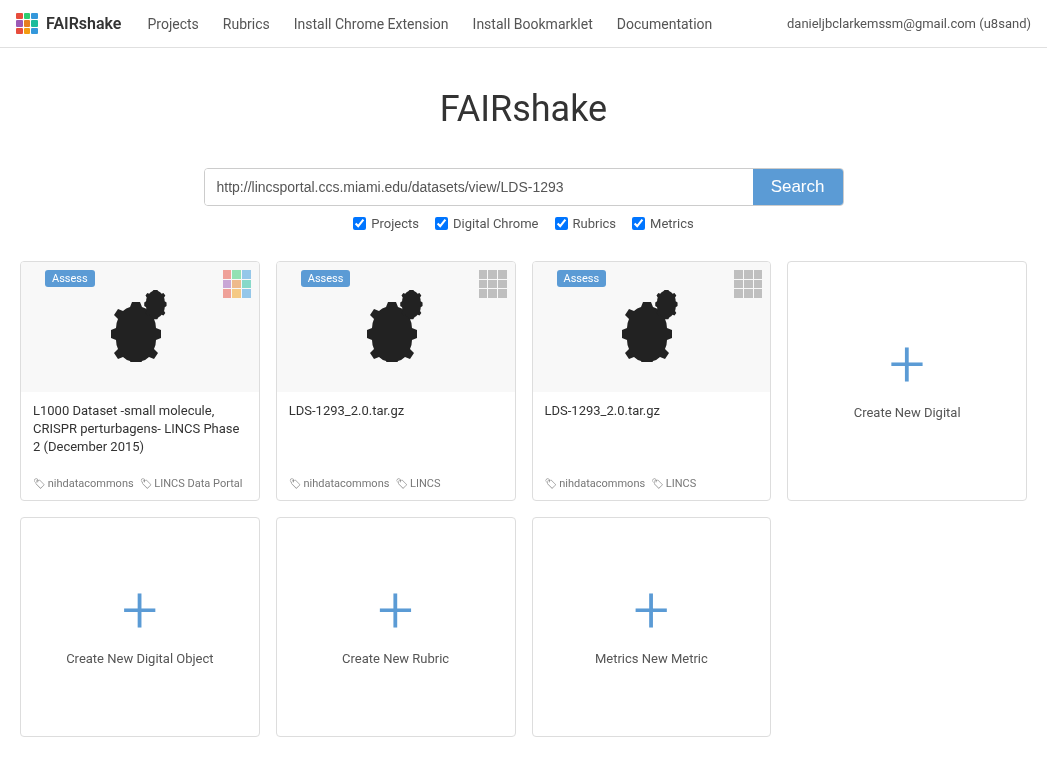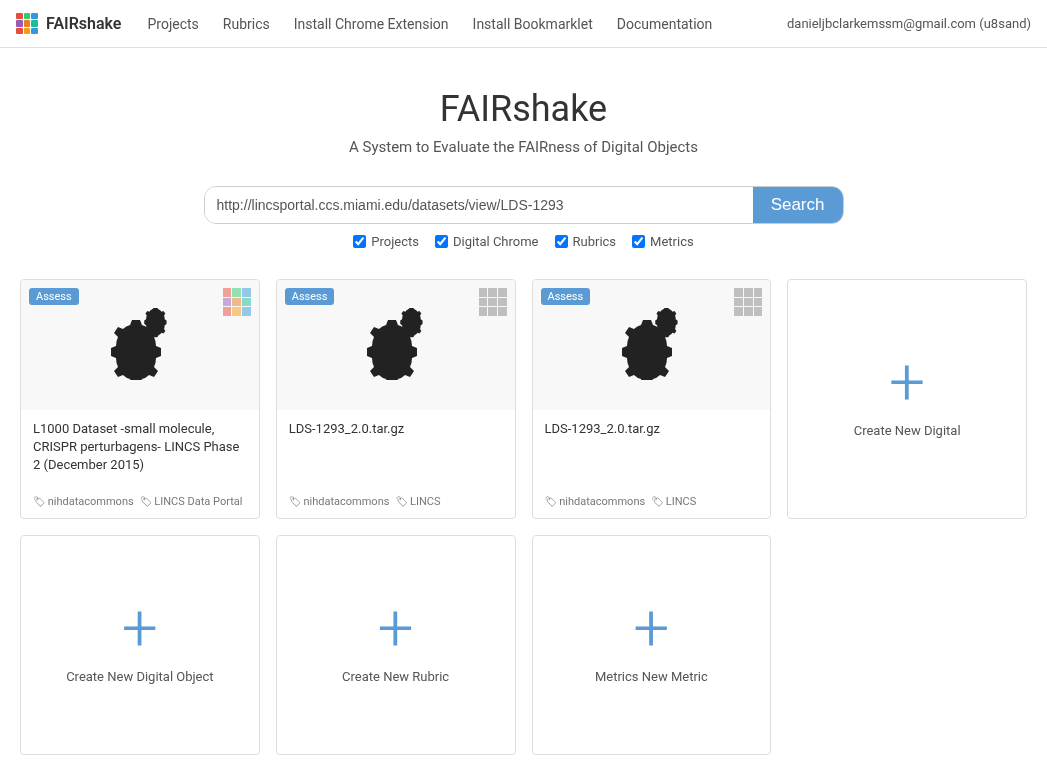--- a/index.html
+++ b/index.html
@@ -73,21 +73,21 @@
       display: flex;
       flex-direction: column;
       align-items: center;
       padding: 0 20px 30px;
     }
     .search-bar {
       display: flex;
       width: 640px;
       max-width: 100%;
       border: 1px solid #ccc;
-      border-radius: 12px;
+      border-radius: 4px;
       overflow: hidden;
     }
     .search-input {
       flex: 1;
       padding: 8px 12px;
       font-size: 14px;
       border: none;
       outline: none;
       color: #555;
     }
@@ -141,21 +141,21 @@
       background: #f8f8f8;
       display: flex;
       align-items: center;
       justify-content: center;
       flex-shrink: 0;
     }
 
     .assess-badge {
       position: absolute;
       top: 8px;
-      left: 8px;
+      left: 24px;
       background: #5b9bd5;
       color: #fff;
       font-size: 11px;
       padding: 2px 7px;
       border-radius: 3px;
       cursor: pointer;
     }
 
     .grid-thumb {
       position: absolute;
@@ -269,21 +269,20 @@
     <a class="nav-link" href="#">Rubrics</a>
     <a class="nav-link" href="#">Install Chrome Extension</a>
     <a class="nav-link" href="#">Install Bookmarklet</a>
     <a class="nav-link" href="#">Documentation</a>
   </div>
   <span class="navbar-user">danieljbclarkemssm@gmail.com (u8sand)</span>
 </nav>
 
 <div class="hero">
   <h1 class="hero-title">FAIRshake</h1>
-  <p class="hero-subtitle">A System to Evaluate the FAIRness of Digital Objects</p>
 </div>
 
 <div class="search-section">
   <div class="search-bar">
     <input class="search-input" type="text" value="http://lincsportal.ccs.miami.edu/datasets/view/LDS-1293" style="">
     <button class="search-button">Search</button>
   </div>
   <div class="search-filters">
     <label class="filter-item">
       <input type="checkbox" checked="" style="">

